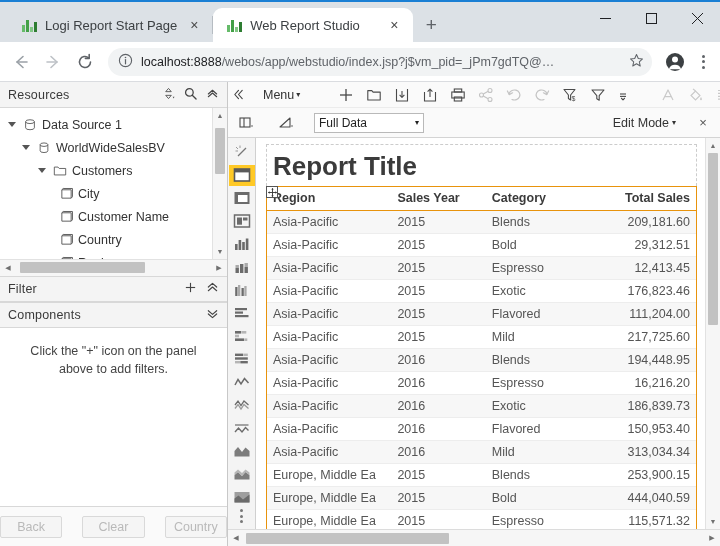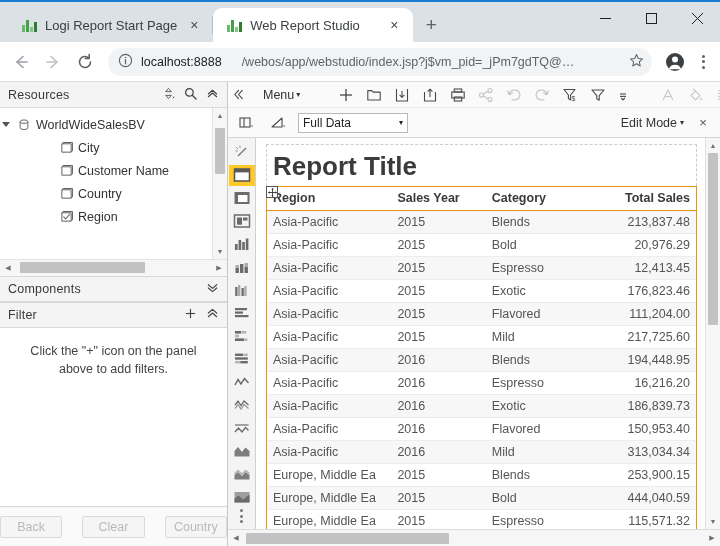--- a/index.html
+++ b/index.html
@@ -49,21 +49,21 @@
     height: 40px; background:#fff; display:flex; align-items:center; gap:2px;
     padding: 0 6px; flex: 0 0 40px; border-bottom:1px solid #dadce0;
   }
   .navbtn { width: 30px; height:30px; display:flex; align-items:center; justify-content:center; color:#5f6368; border-radius:50%; }
   .omnibox {
     flex:1; height: 28px; background:#f1f3f4; border-radius:14px; display:flex; align-items:center;
     padding: 0 8px 0 10px; gap:8px; margin: 0 6px;
   }
   .omnibox .url { flex:1; font-size:12.5px; color:#202124; white-space:nowrap; overflow:hidden; }
   .omnibox .url .dom { color:#202124;margin-top:45px; }
-  .omnibox .url .rest { color:#5f6368;padding-left:20px; }
+  .omnibox .url .rest { color:#5f6368; }
   .star { color:#5f6368; font-size:14px; }
   .profile { width:30px;height:30px;display:flex;align-items:center;justify-content:center; }
   .kebab { width:22px;height:30px;display:flex;flex-direction:column;align-items:center;justify-content:center;gap:2.5px; }
   .kebab b { width:3px;height:3px;border-radius:50%;background:#5f6368;display:block; }
 
   
   .body { flex:1; display:flex; min-height:0; background:#fff; }
 
   
   .leftpanel { width: 228px; flex:0 0 228px; display:flex; flex-direction:column; background:#fdfdfd;
@@ -102,21 +102,21 @@
   
   .rail { width: 28px; flex:0 0 28px; background:#f4f4f4; border-right:1px solid #d0d0d0;
      display:flex; flex-direction:column; align-items:center; padding-top:4px; overflow:hidden;}
   .railitem { width:26px; height:26px; display:flex; align-items:center; justify-content:center; margin-bottom:2px;}
   .railitem.sel { background:#ffc926; }
 
   
   .main { flex:1; display:flex; flex-direction:column; min-width:0; background:#fff; }
   .tb1 { height:26px; flex:0 0 26px; display:flex; align-items:center; gap:12px; padding:0 4px;
      background:#fafafa; border-bottom:1px solid #ececec;}
-  .tb2 { height:30px; flex:0 0 30px; display:flex; align-items:center; gap:8px; padding:0 6px;
+  .tb2 { height:30px; flex:0 0 30px; display:flex; align-items:center; gap:16px; padding:0 6px;
      background:#fafafa; border-bottom:1px solid #d4d4d4;}
   .tbtn { width:24px;height:22px; display:flex; align-items:center; justify-content:center; color:#4a4a4a;}
   .tbtn.dim { color:#c4c4c4; }
   .tbsep { width:1px; height:16px; background:#d8d8d8; margin:0 4px; }
   .menubtn { display:flex; align-items:center; gap:2px; font-size:12.5px; color:#333; padding:0 6px; }
   .collapse { width:20px;height:22px;display:flex;align-items:center;justify-content:center;color:#555;font-size:12px;}
   .selbox { width:110px; height:20px; border:1px solid #b9b9b9; background:#fff; display:flex;
      align-items:center; padding:0 4px; font-size:12px; color:#222; }
   .selbox .lbl{flex:1;}
   .editmode { margin-left:auto; font-size:12.5px; color:#333; display:flex; align-items:center; gap:3px;}
@@ -269,34 +269,57 @@
                 <path d="M2.5 7.5 L7 3.5 L11.5 7.5" fill="none" stroke="#444" stroke-width="1.2" stroke-linecap="round" stroke-linejoin="round"></path>
                 <path d="M2.5 10.5 L7 6.5 L11.5 10.5" fill="none" stroke="#444" stroke-width="1.2" stroke-linecap="round" stroke-linejoin="round"></path>
               </svg>
           </span>
         </span>
       </div>
 
       <div class="tree">
         <div class="treeinner">
 
-
-          <div class="tnode" style="">
+          <div class="tnode" style="padding-left:6px">
+            <span class="tw">
+                <span class="caret open"></span>
+              </span>
+            <span class="ticon">
+              <svg width="14" height="14" viewBox="0 0 16 16">
+                  <ellipse cx="8" cy="4.2" rx="5" ry="2.2" fill="none" stroke="#555" stroke-width="1"></ellipse>
+                  <path d="M3 4.2 v7 a5 2.2 0 0 0 10 0 v-7" fill="none" stroke="#555" stroke-width="1"></path>
+                </svg>
+            </span>
+            <span>Data Source 1</span>
+          </div>
+
+          <div class="tnode" style="padding-left:20px">
             <span class="tw">
                 <span class="caret open"></span>
               </span>
             <span class="ticon">
               <svg width="14" height="14" viewBox="0 0 16 16">
                   <ellipse cx="8" cy="4.2" rx="4.4" ry="2" fill="none" stroke="#555" stroke-width="1"></ellipse>
                   <path d="M3.6 4.2 v7 a4.4 2 0 0 0 8.8 0 v-7" fill="none" stroke="#555" stroke-width="1"></path>
                 </svg>
             </span>
             <span>WorldWideSalesBV</span>
           </div>
 
+          <div class="tnode" style="padding-left:36px">
+            <span class="tw">
+                <span class="caret open"></span>
+              </span>
+            <span class="ticon">
+              <svg width="14" height="14" viewBox="0 0 16 16">
+                  <path d="M1.5 12.5 v-9 h4.2 l1.4 1.6 h7.4 v7.4 z" fill="none" stroke="#555" stroke-width="1" stroke-linejoin="round"></path>
+                </svg>
+            </span>
+            <span>Customers</span>
+          </div>
 
           <div class="tnode" style="padding-left:58px">
             <span class="ticon">
               <svg width="13" height="13" viewBox="0 0 14 14">
                   <path d="M2 3 h10 v9 h-10 z M2 3 l1.4 -1.4 h10 v9 l-1.4 1.4" fill="#fff" stroke="#555" stroke-width="1" stroke-linejoin="round"></path>
                 </svg>
             </span>
             <span>City</span>
           </div>
 
@@ -338,44 +361,44 @@
 
       <div class="hscroll">
         <div class="arrw">◀</div>
         <div class="track">
             <div class="thumb"></div>
           </div>
         <div class="arrw">▶</div>
       </div>
 
       <div class="panel-head sub">
+        <span class="ttl">Filter</span>
+        <span class="hicons">
+          <span>
+            <svg width="13" height="13" viewBox="0 0 14 14">
+                <line x1="7" y1="2" x2="7" y2="12" stroke="#444" stroke-width="1.2"></line>
+                <line x1="2" y1="7" x2="12" y2="7" stroke="#444" stroke-width="1.2"></line>
+              </svg>
+          </span>
+          <span>
+            <svg width="13" height="13" viewBox="0 0 14 14">
+                <path d="M2.5 6.5 L7 2.5 L11.5 6.5" fill="none" stroke="#444" stroke-width="1.2" stroke-linecap="round" stroke-linejoin="round"></path>
+                <path d="M2.5 10.5 L7 6.5 L11.5 10.5" fill="none" stroke="#444" stroke-width="1.2" stroke-linecap="round" stroke-linejoin="round"></path>
+              </svg>
+          </span>
+        </span>
+      </div>
+
+      <div class="panel-head sub">
         <span class="ttl">Components</span>
         <span class="hicons">
           <span>
             <svg width="13" height="13" viewBox="0 0 14 14">
                 <path d="M2.5 4 L7 8 L11.5 4" fill="none" stroke="#444" stroke-width="1.2" stroke-linecap="round" stroke-linejoin="round"></path>
                 <path d="M2.5 7.5 L7 11.5 L11.5 7.5" fill="none" stroke="#444" stroke-width="1.2" stroke-linecap="round" stroke-linejoin="round"></path>
-              </svg>
-          </span>
-        </span>
-      </div>
-
-      <div class="panel-head sub">
-        <span class="ttl">Filter</span>
-        <span class="hicons">
-          <span>
-            <svg width="13" height="13" viewBox="0 0 14 14">
-                <line x1="7" y1="2" x2="7" y2="12" stroke="#444" stroke-width="1.2"></line>
-                <line x1="2" y1="7" x2="12" y2="7" stroke="#444" stroke-width="1.2"></line>
-              </svg>
-          </span>
-          <span>
-            <svg width="13" height="13" viewBox="0 0 14 14">
-                <path d="M2.5 6.5 L7 2.5 L11.5 6.5" fill="none" stroke="#444" stroke-width="1.2" stroke-linecap="round" stroke-linejoin="round"></path>
-                <path d="M2.5 10.5 L7 6.5 L11.5 10.5" fill="none" stroke="#444" stroke-width="1.2" stroke-linecap="round" stroke-linejoin="round"></path>
               </svg>
           </span>
         </span>
       </div>
 
       <div class="filterbody">
         <div class="filtermsg">Click the "+" icon on the panel above to add filters.</div>
       </div>
 
       <div class="btnbar">
@@ -677,27 +700,27 @@
                   <th>Sales Year</th>
                   <th>Category</th>
                   <th class="num">Total Sales</th>
                 </tr>
               </thead>
               <tbody>
                 <tr class="alt">
                     <td>Asia-Pacific</td>
                     <td>2015</td>
                     <td>Blends</td>
-                    <td class="num">213,837.48</td>
+                    <td class="num">209,181.60</td>
                   </tr>
                 <tr>
                     <td>Asia-Pacific</td>
                     <td>2015</td>
                     <td>Bold</td>
-                    <td class="num">20,976.29</td>
+                    <td class="num">29,312.51</td>
                   </tr>
                 <tr class="alt">
                     <td>Asia-Pacific</td>
                     <td>2015</td>
                     <td>Espresso</td>
                     <td class="num">12,413.45</td>
                   </tr>
                 <tr>
                     <td>Asia-Pacific</td>
                     <td>2015</td>

